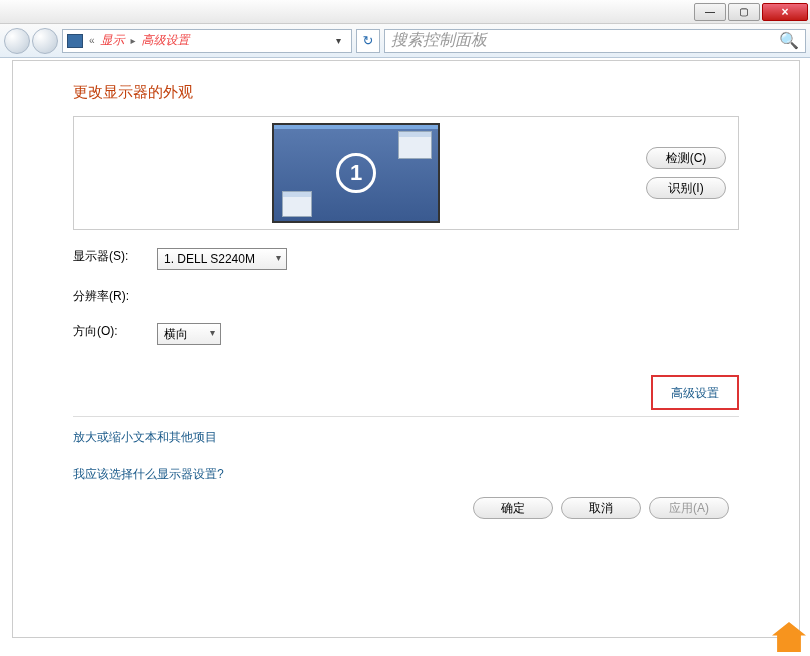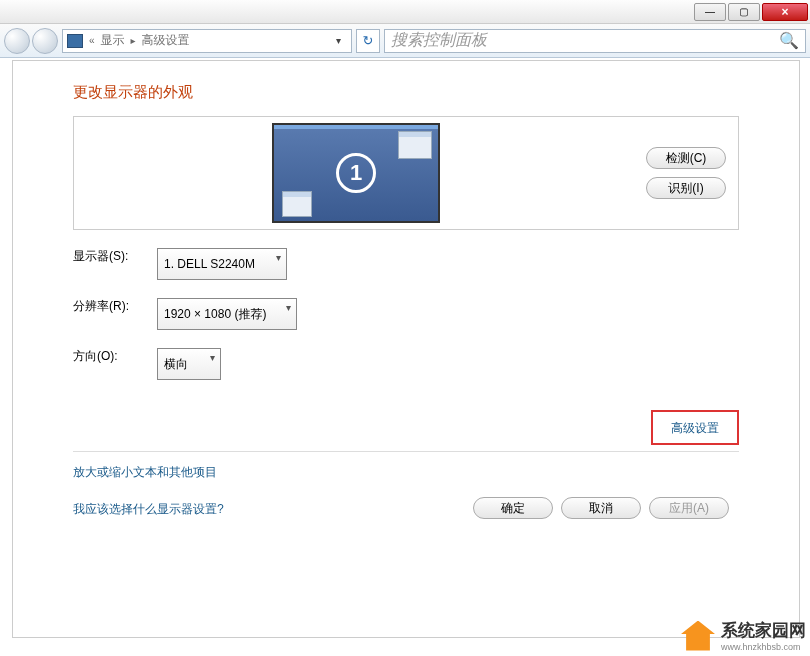--- a/index.html
+++ b/index.html
@@ -10,21 +10,21 @@
 .winbtn { width: 32px; height: 18px; margin-right: 2px; display: flex; align-items: center; justify-content: center; font-size: 10px; border: 1px solid #999; border-radius: 2px; background: linear-gradient(#f5f5f5,#ddd); cursor: pointer; }
 .winbtn.close { width: 46px; background: linear-gradient(#e67,#c21b17); border-color: #a00; color: #fff; font-weight: bold; font-size: 12px; }
 
 
 .navbar { height: 34px; background: linear-gradient(#fafafa,#e6eff7); border-bottom: 1px solid #b8c8d8; display: flex; align-items: center; padding: 0 4px; gap: 4px; }
 .navballs { display: flex; gap: 2px; }
 .navball { width: 26px; height: 26px; border-radius: 50%; background: radial-gradient(circle at 30% 30%, #fff, #d8e0e8 60%, #bcc8d4); border: 1px solid #aab8c8; }
 .crumbbox { flex: 0 0 290px; height: 24px; border: 1px solid #a8b8c8; background: #fff; display: flex; align-items: center; font-size: 12px; padding: 0 4px; gap: 6px; }
 .crumbicon { width: 16px; height: 14px; background: #3a6ea5; border: 1px solid #2a4e75; }
 .crumb-chev { color: #666; font-size: 10px; }
-.crumb-item { color: #737373; }
+.crumb-item { color: #ef4444; font-style: italic; }
 .crumb-drop { margin-left: auto; color: #444; font-size: 10px; padding: 0 6px; }
 .refreshbtn { width: 24px; height: 24px; border: 1px solid #a8b8c8; background: #fff; display: flex; align-items: center; justify-content: center; color: #2a6db0; font-size: 13px; }
 .searchbox { flex: 1; height: 24px; border: 1px solid #a8b8c8; background: #fff; display: flex; align-items: center; padding: 0 6px; font-size: 16px; color: #999; font-style: italic; }
 .searchbox .mag { margin-left: auto; color: #2a6db0; font-style: normal; }
 
 
 .mainframe { position: absolute; top: 60px; left: 12px; right: 10px; bottom: 18px; border: 1px solid #ccc; }
 .content { padding: 22px 60px 20px 60px; }
 h1.title { font-size: 15px; color: #c2410c; font-weight: normal; margin-bottom: 14px; }
 
@@ -37,21 +37,21 @@
 .preview .winlet { position: absolute; width: 34px; height: 28px; background: #e8eef6; border: 1px solid #9ab; }
 .preview .winlet.a { top: 6px; right: 6px; }
 .preview .winlet.b { bottom: 4px; left: 8px; width: 30px; height: 26px; }
 .preview .winlet .hdr { height: 5px; background: #c8d8ec; }
 .sidebuttons { display: flex; flex-direction: column; gap: 8px; margin-left: 20px; }
 .wbtn { min-width: 80px; height: 22px; font-size: 12px; background: linear-gradient(#fdfdfd,#e6e6e6); border: 1px solid #aaa; border-radius: 11px; padding: 0 12px; cursor: pointer; }
 
 
 .formrow { display: flex; margin-top: 18px; font-size: 12px; }
 .formrow .lbl { width: 84px; }
-.dropdown { height: 32px; border: 1px solid #888; background: linear-gradient(#fff,#eee); font-size: 12px; padding: 0 20px 0 6px; display: flex; align-items: center; position: relative; cursor: pointer; }
+.dropdown { height: 22px; border: 1px solid #888; background: linear-gradient(#fff,#eee); font-size: 12px; padding: 0 20px 0 6px; display: flex; align-items: center; position: relative; cursor: pointer; }
 .dropdown::after { content: "▾"; position: absolute; right: 5px; top: 3px; color: #555; font-size: 10px; }
 .dd-display { width: 130px; }
 .dd-res { width: 140px; }
 .dd-orient { width: 64px; }
 
 
 .advrow { display: flex; justify-content: flex-end; margin-top: 30px; }
 .advbox { border: 2px solid #d33; padding: 6px 18px; }
 .linklike { color: #1a5a8a; font-size: 12px; cursor: pointer; font-family: Liberation Mono, monospace; }
 hr.sep { margin-top: 6px; border: none; border-top: 1px solid #ddd; }
@@ -119,23 +119,20 @@
     </div>
 
     <div class="formrow">
       <span class="lbl">显示器(S):</span>
       <div class="dropdown dd-display">
           <span>1. DELL S2240M</span>
         </div>
     </div>
     <div class="formrow">
       <span class="lbl">分辨率(R):</span>
-      <div class="dropdown dd-res">
-          <span>1920 × 1080 (推荐)</span>
-        </div>
     </div>
     <div class="formrow">
       <span class="lbl">方向(O):</span>
       <div class="dropdown dd-orient">
           <span>横向</span>
         </div>
     </div>
 
     <div class="advrow">
       <div class="advbox">
@@ -152,17 +149,13 @@
 
   <div class="footerbtns">
     <button class="wbtn">确定</button>
     <button class="wbtn">取消</button>
     <button class="wbtn" disabled="">应用(A)</button>
   </div>
 </div>
 
 <div class="watermark">
   <div class="house"></div>
-  <div>
-    <span>系统家园网</span>
-    <span class="sub">www.hnzkhbsb.com</span>
-  </div>
 </div>
 
 </body></html>

